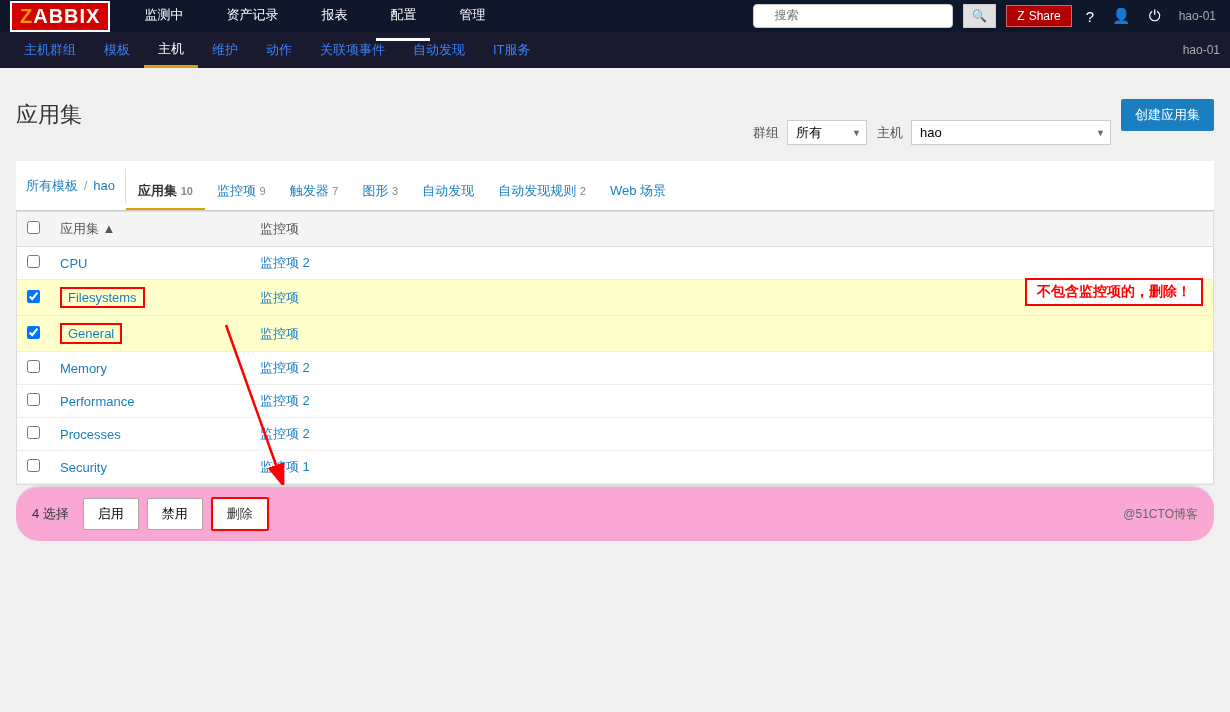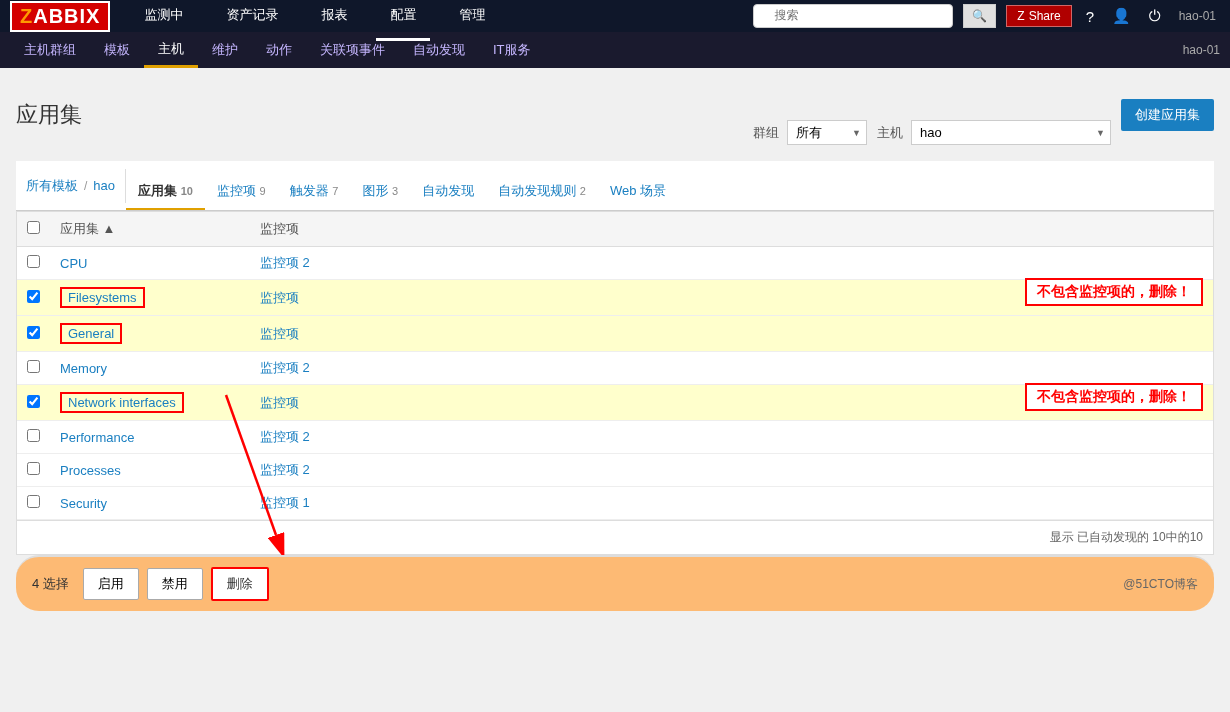--- a/index.html
+++ b/index.html
@@ -75,21 +75,21 @@
 
     
     .second-nav {
       background: #1a1a2e;
       display: flex;
       align-items: center;
       padding: 0 10px;
       height: 36px;
     }
     .second-nav-item {
-      color: #c4b5fd;
+      color: #3b82f6;
       padding: 0 14px;
       cursor: pointer;
       font-size: 13px;
       height: 36px;
       display: flex;
       align-items: center;
     }
     .second-nav-item.active {
       color: white;
       border-bottom: 3px solid #e0a000;
@@ -248,21 +248,21 @@
       background: white;
       border-top: 1px solid #ddd;
       padding: 8px 10px;
       text-align: right;
       font-size: 12px;
       color: #666;
     }
 
     
     .action-bar {
-      background: #fdba74;
+      background: #f9a8d4;
       border-top: 2px solid #ddd;
       padding: 10px 16px;
       display: flex;
       align-items: center;
       gap: 8px;
       margin-top: 0;
       border-radius: 23px;
     }
     .select-count {
       font-size: 13px;
@@ -418,34 +418,20 @@
           </td>
           <td><a class="items-link">监控项</a></td>
         </tr>
 
         <tr>
           <td><input type="checkbox" style=""></td>
           <td><a class="item-link">Memory</a></td>
           <td><a class="items-link">监控项 2</a></td>
         </tr>
 
-        <tr class="row-highlighted" style="position:relative;">
-          <td><input type="checkbox" checked="" style=""></td>
-          <td>
-            <div class="name-highlight-box" style="border:2px solid red; display:inline-block; padding:1px 6px;">
-              <a class="item-link">Network interfaces</a>
-            </div>
-          </td>
-          <td style="position:relative;">
-            <a class="items-link">监控项</a>
-            <div style="position:absolute; right:10px; top:-2px; border:2px solid red; background:white; padding:3px 10px; white-space:nowrap; z-index:5;">
-              <span style="color:red; font-weight:bold; font-size:14px;">不包含监控项的，删除！</span>
-            </div>
-          </td>
-        </tr>
 
         <tr>
           <td><input type="checkbox" style=""></td>
           <td><a class="item-link">Performance</a></td>
           <td><a class="items-link">监控项 2</a></td>
         </tr>
 
         <tr>
           <td><input type="checkbox" style=""></td>
           <td><a class="item-link">Processes</a></td>
@@ -454,23 +440,20 @@
 
         <tr>
           <td><input type="checkbox" style=""></td>
           <td><a class="item-link">Security</a></td>
           <td><a class="items-link">监控项 1</a></td>
         </tr>
 
       </tbody>
     </table>
 
-    <div class="table-footer">
-      <span>显示 已自动发现的 10中的10</span>
-    </div>
   </div>
 
   <div style="position:relative; height:0; overflow:visible;">
     <svg style="position:absolute; left:180px; top:-180px; pointer-events:none; z-index:10;" width="100" height="180">
       <defs>
         <marker id="arrowhead" markerWidth="10" markerHeight="7" refX="0" refY="3.5" orient="auto">
           <polygon points="0 0, 10 3.5, 0 7" fill="red"></polygon>
         </marker>
       </defs>
       <line x1="30" y1="20" x2="80" y2="160" stroke="red" stroke-width="2.5" marker-end="url(#arrowhead)"></line>

